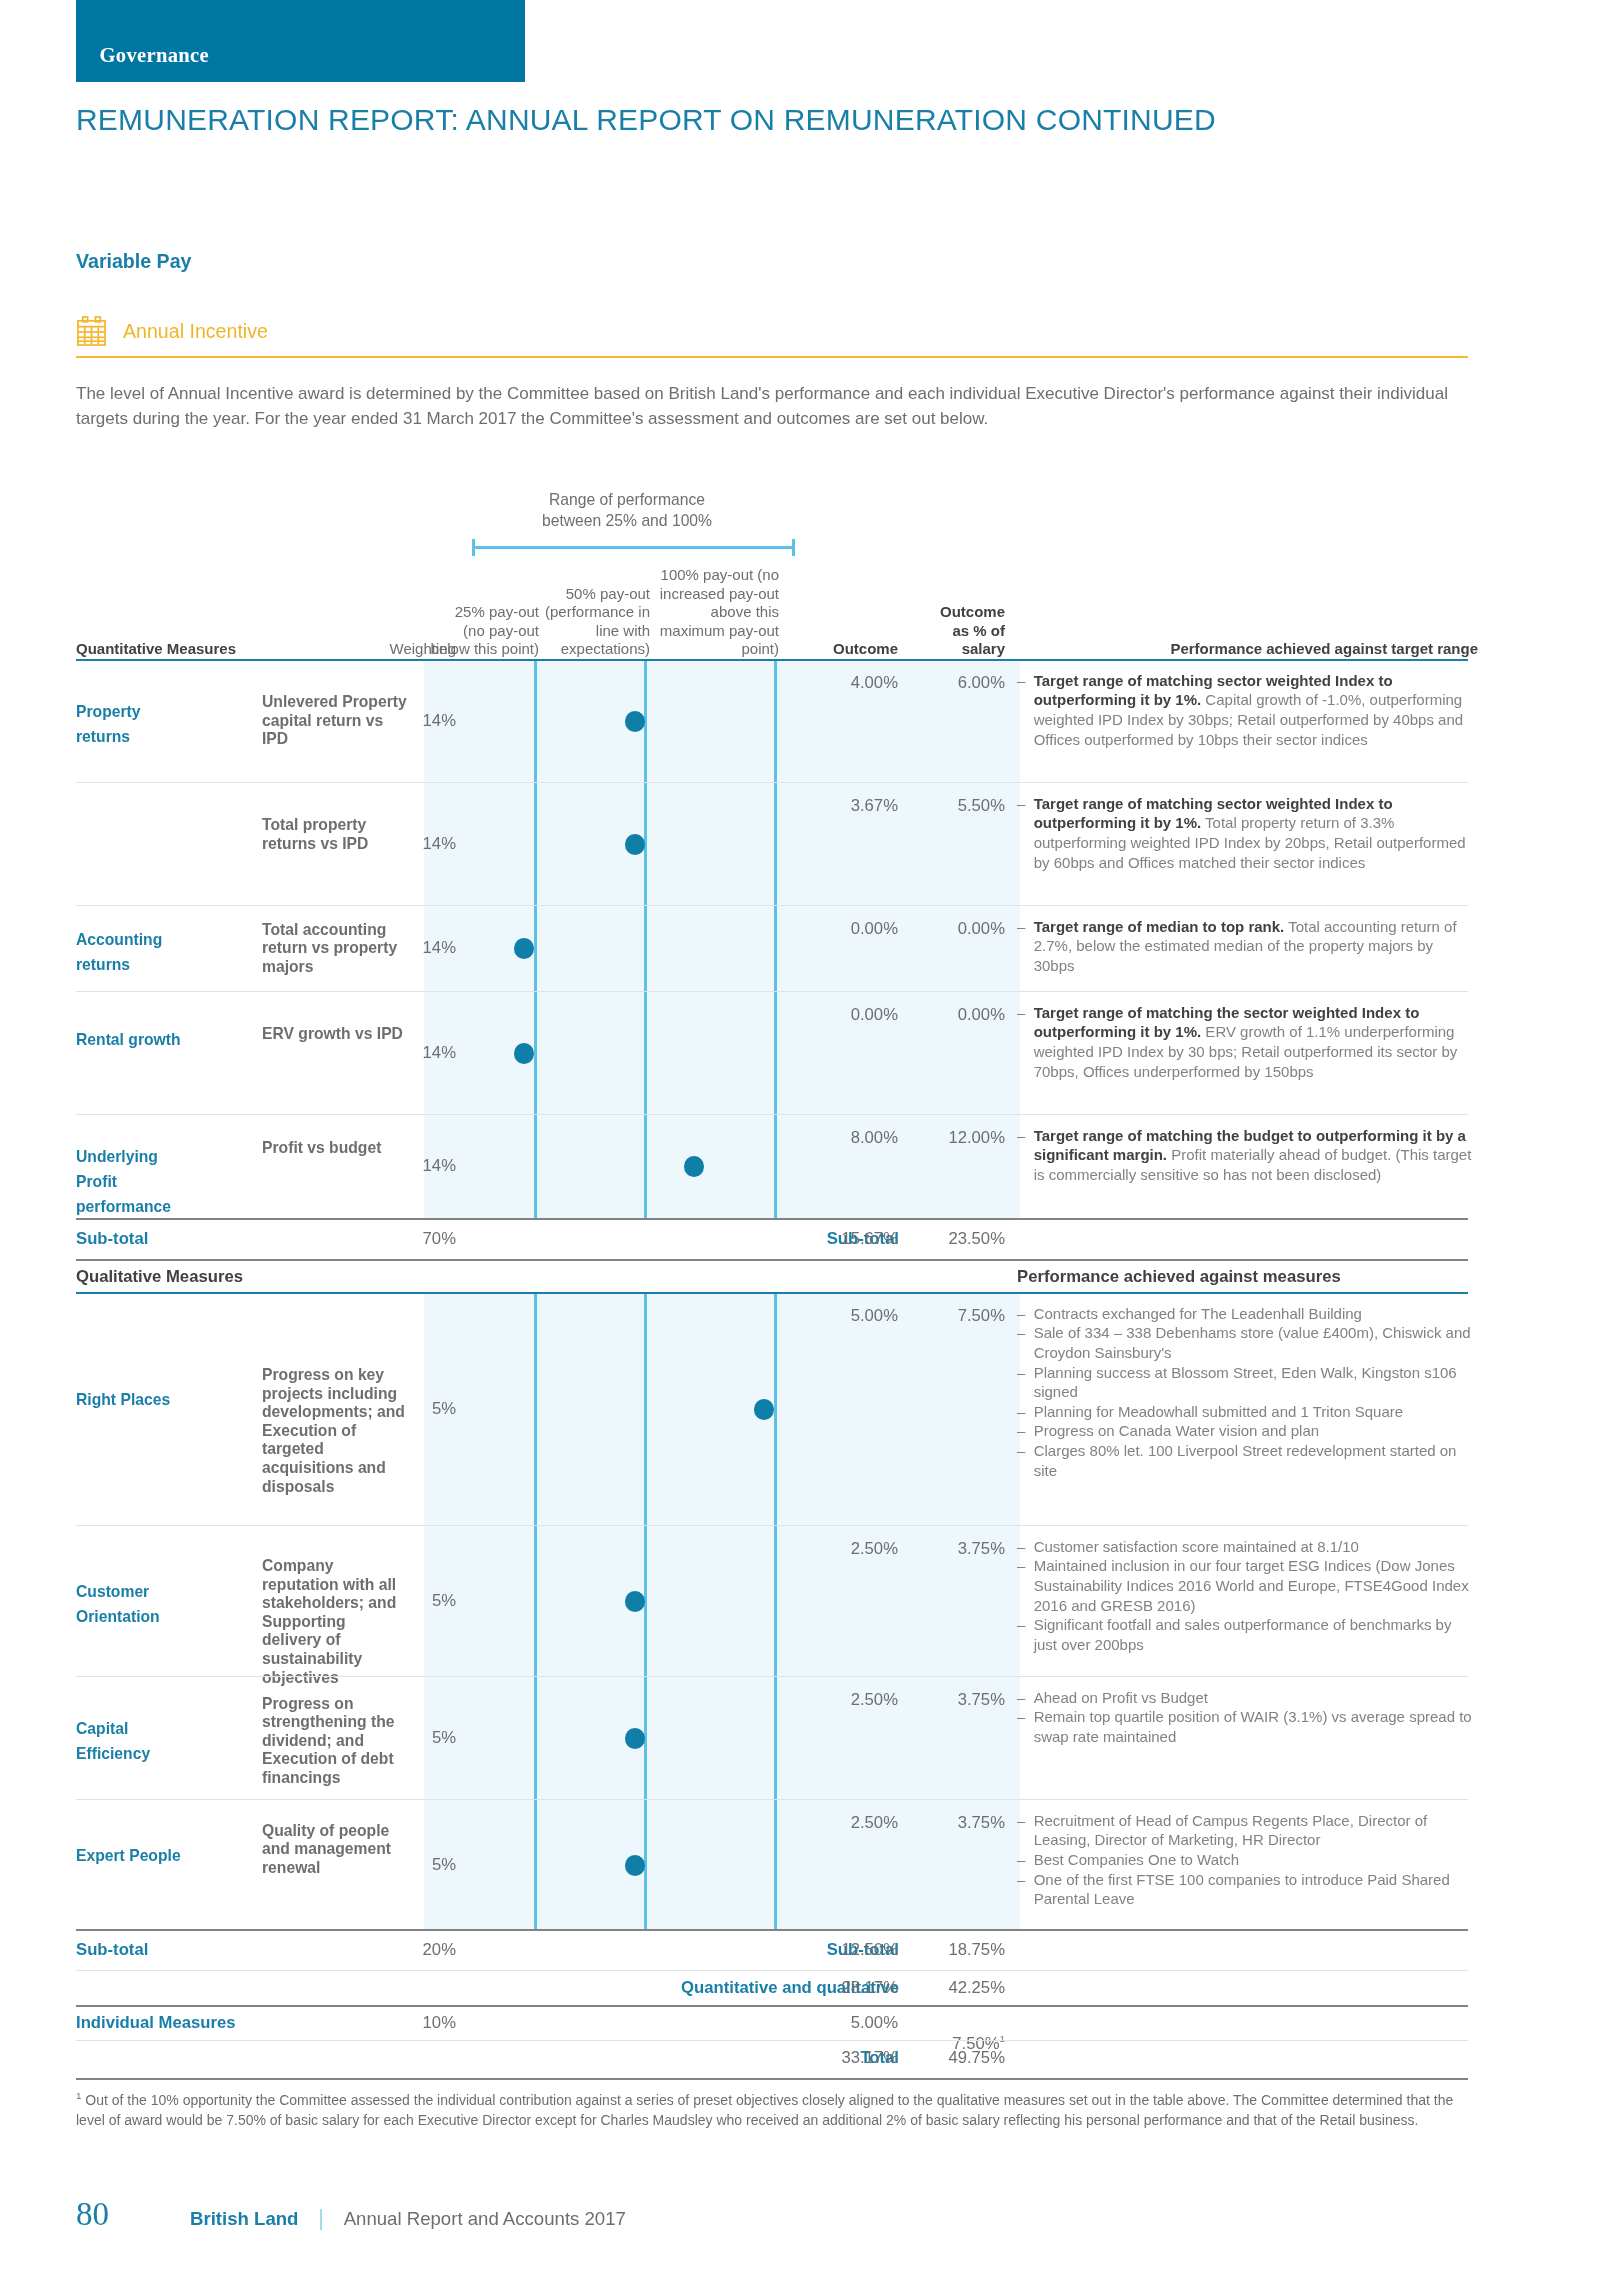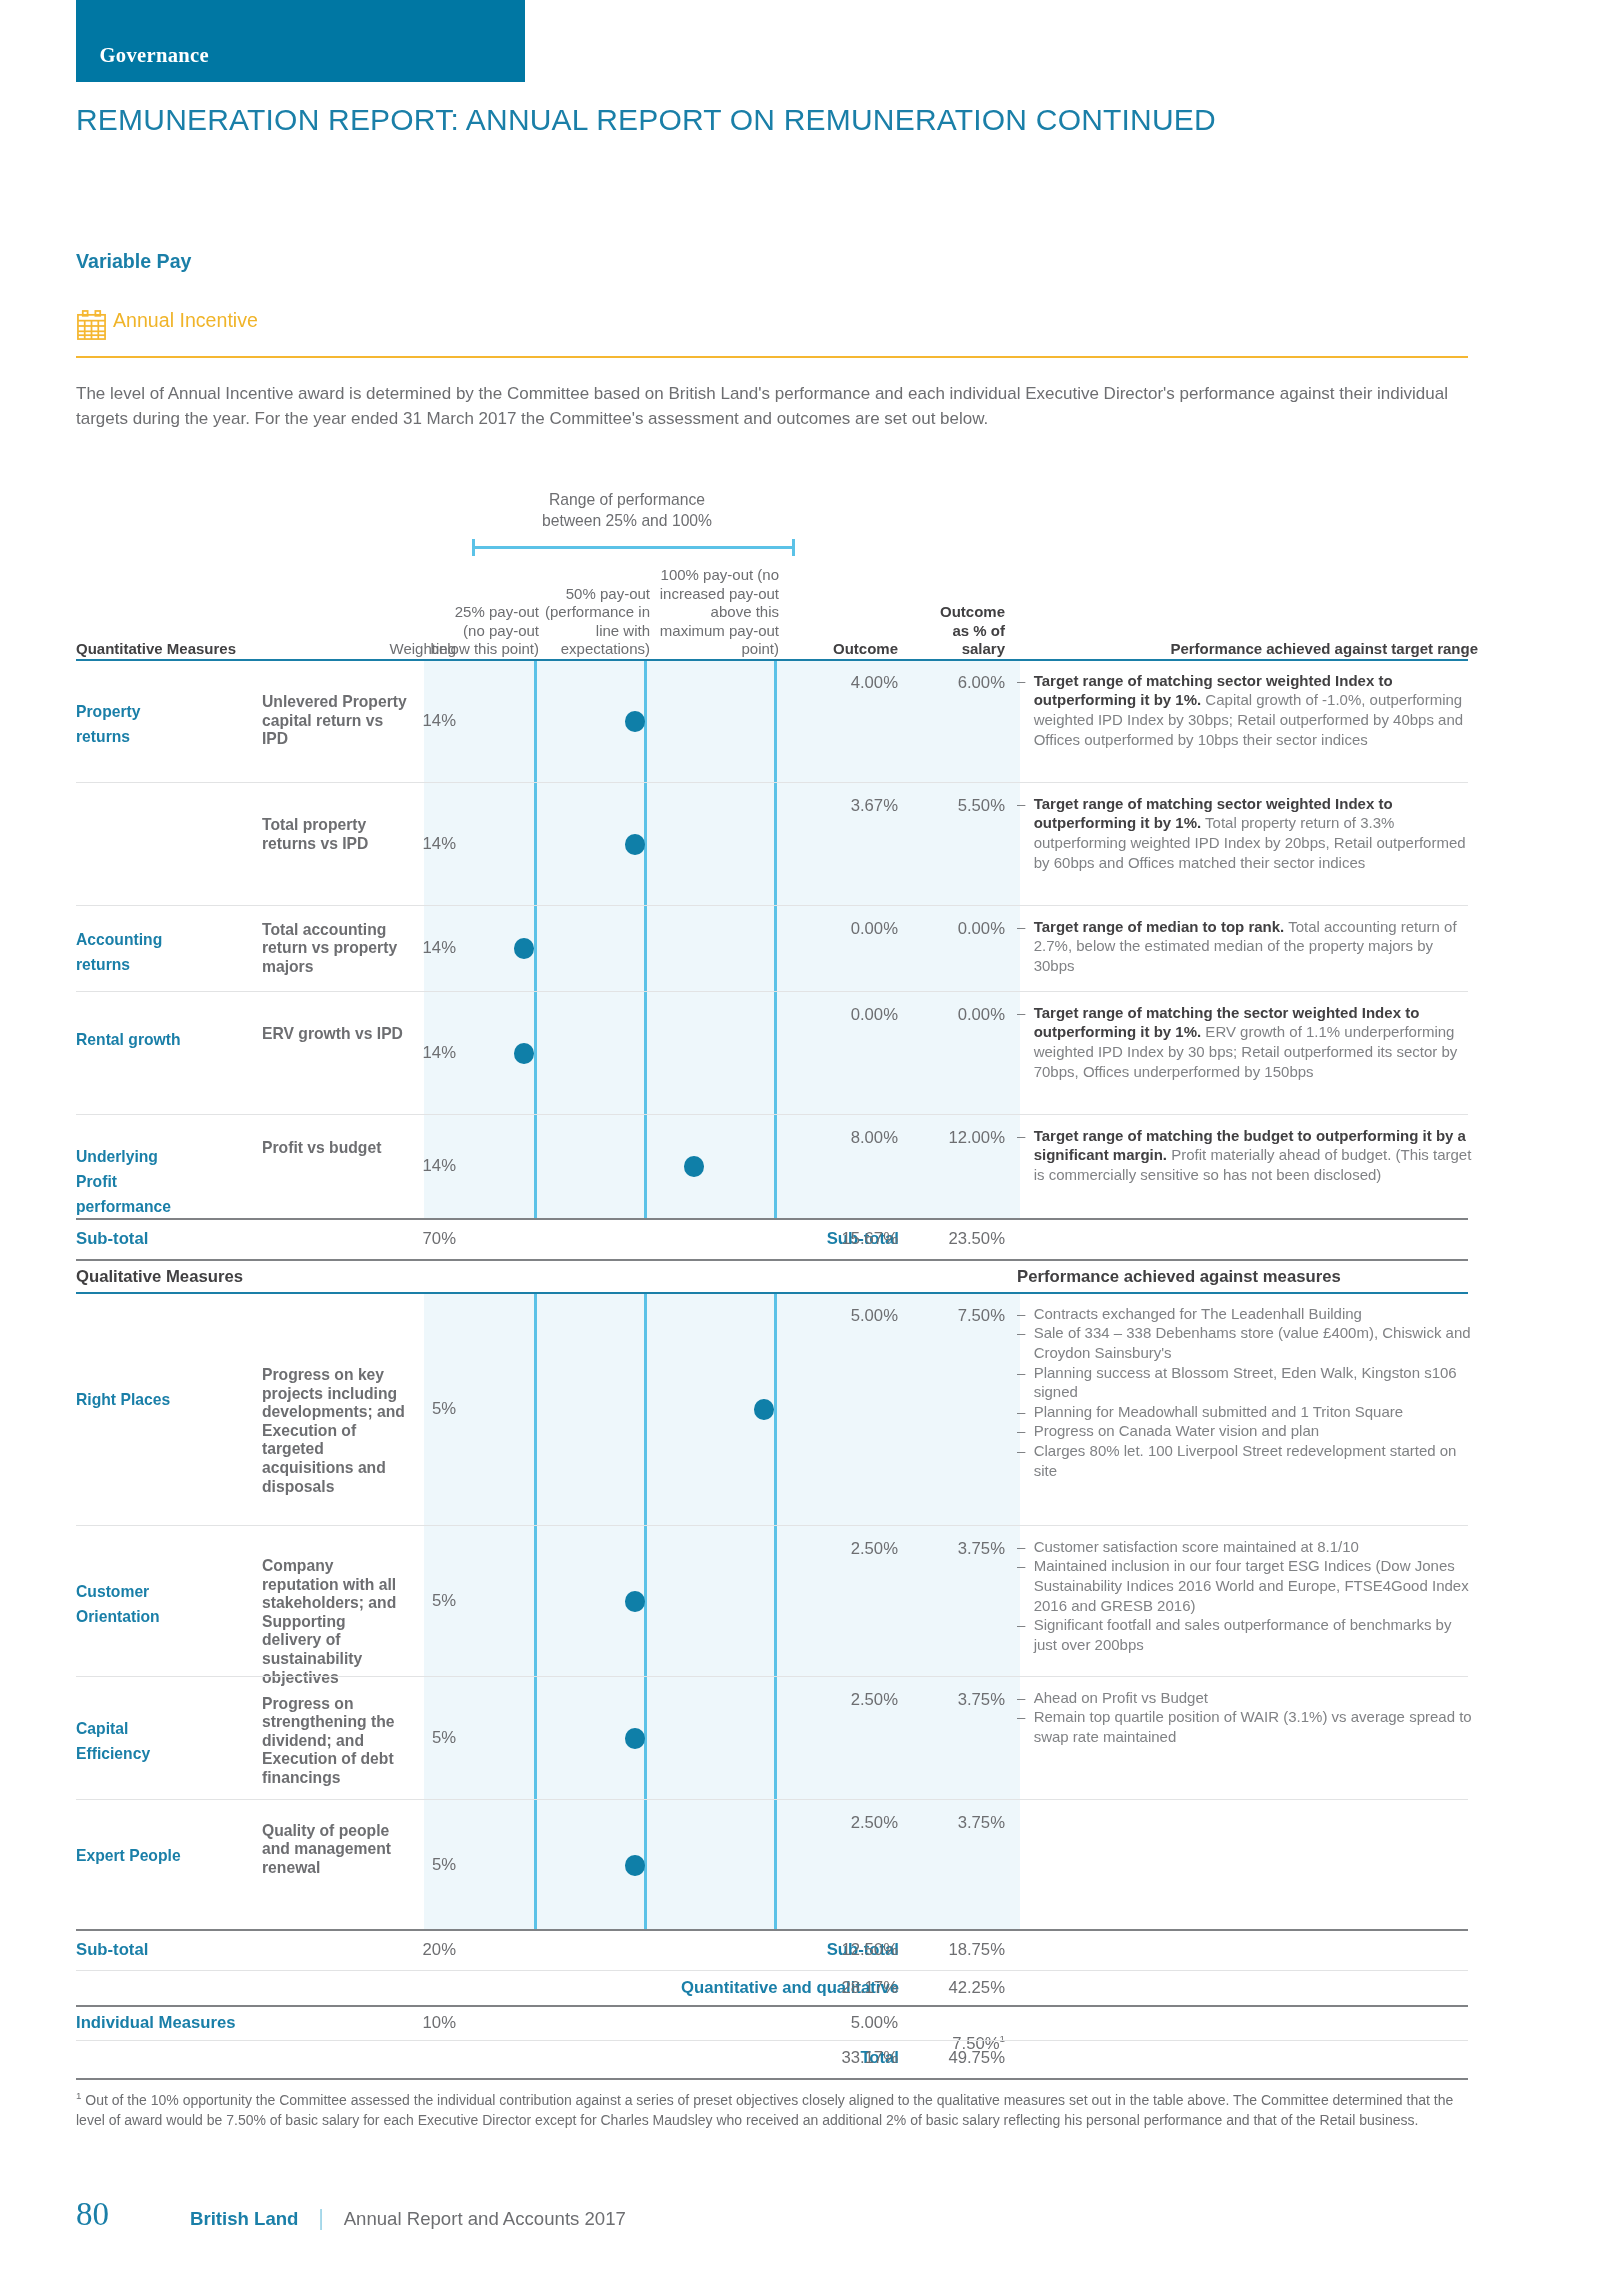--- a/index.html
+++ b/index.html
@@ -47,21 +47,21 @@
     font-weight: bold;
     color: #1a7fa8;
   }
 
   
   .ai-wrap {
     position: absolute;
     left: 76px; top: 309px;
     width: 1392px;
   }
-  .ai-row { display:flex; gap:6px; height:45px; }
+  .ai-row { display:flex; align-items:center; gap:16px; height:45px; }
   .ai-label { color:#f0b429; font-size:19.6px; }
   .ai-rule { border-bottom: 2px solid #f5b731; width:1392px; margin-top:2px; }
   .cal-icon { width: 31px; height: 33px; display:block; }
 
   .intro {
     position: absolute;
     left: 76px; top: 382px;
     width: 1392px;
     font-size: 17px;
     line-height: 24.5px;
@@ -388,20 +388,25 @@
           </div>
         </div>
         <div class="rowbox" style="height:130px;">
           <div class="rowline"></div>
           <div class="cat" style="top:44px;">Expert People</div>
           <div class="desc" style="top:22.5px;">Quality of people and management renewal</div>
           <div class="wt" style="top:56px;">5%</div>
           <div class="dot" style="left:549px; top:56px;"></div>
           <div class="num n-out" style="top:13.7px;">2.50%</div>
           <div class="num n-sal" style="top:13.7px;">3.75%</div>
+          <div class="perf" style="top:11.8px;">
+            <div class="bul">Recruitment of Head of Campus Regents Place, Director of Leasing, Director of Marketing, HR Director</div>
+            <div class="bul">Best Companies One to Watch</div>
+            <div class="bul">One of the first FTSE 100 companies to introduce Paid Shared Parental Leave</div>
+          </div>
         </div>
       </div>
   </div>
 
   <div class="rowbox" style="height:41px;">
     <div class="rowline thick"></div>
     <div class="sub-label" style="top:10.8px;">Sub-total</div>
     <div class="sub-wt" style="top:10.8px;">20%</div>
     <div class="sub-mid" style="top:10.8px;">Sub-total</div>
     <div class="num n-out" style="top:10.8px;">12.50%</div>

